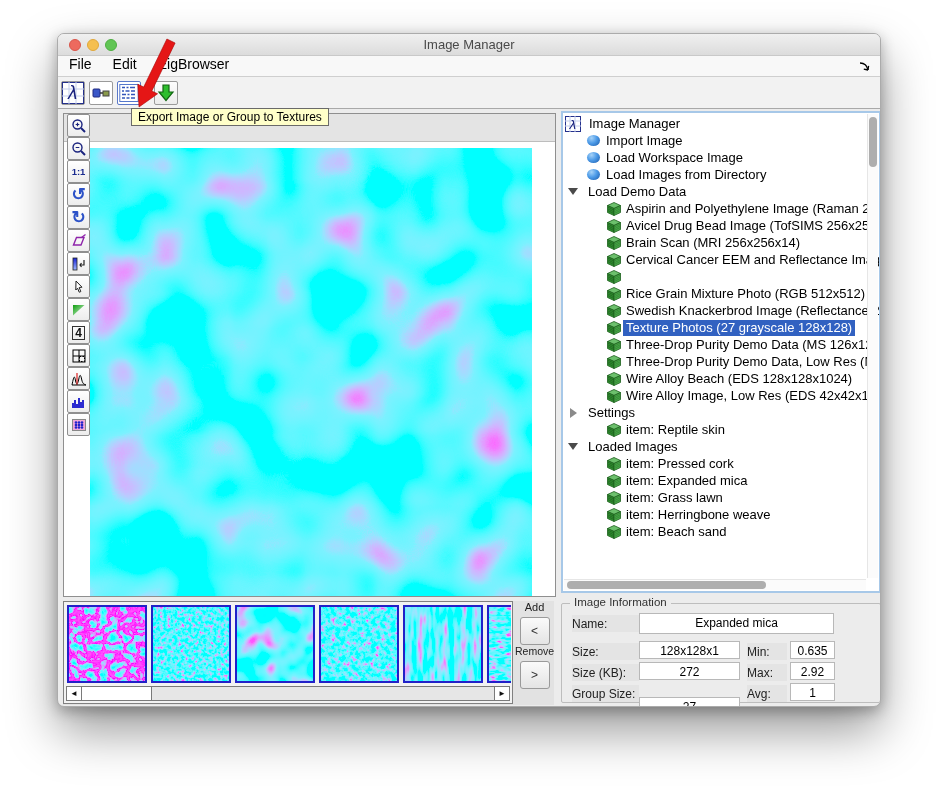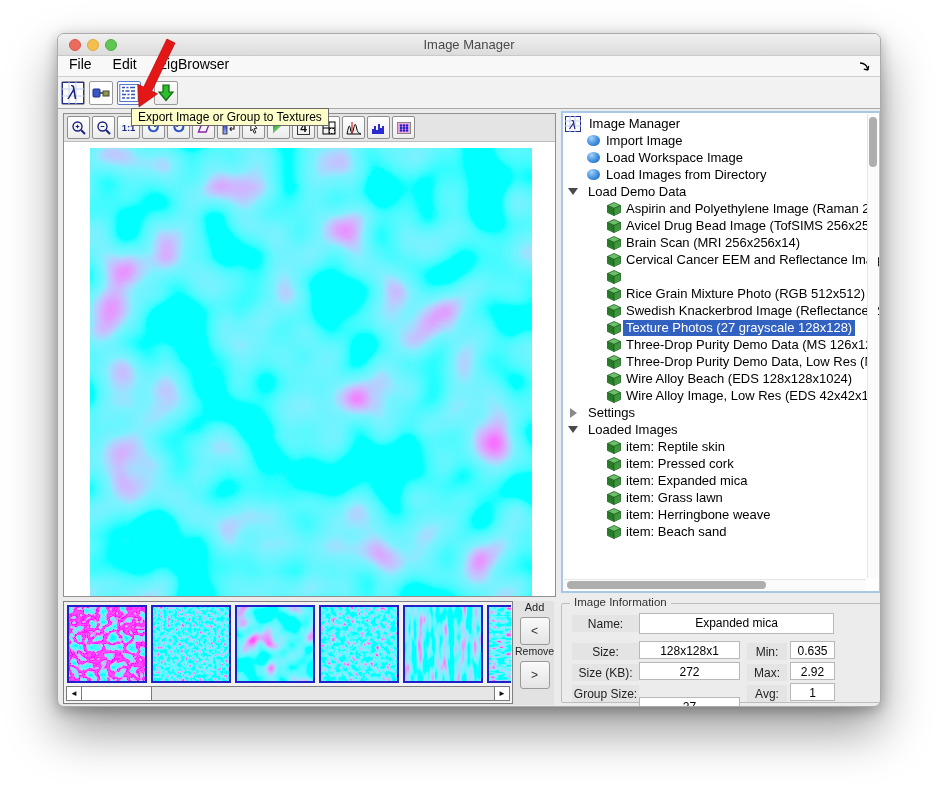--- a/index.html
+++ b/index.html
@@ -31,21 +31,21 @@
     border-bottom:1px solid #A9A9A9;display:flex;align-items:center;padding-left:3px;}
   .tb-btn{width:24px;height:24px;background:#FFFFFF;border:1px solid #9A9A9A;border-radius:2px;
     display:flex;align-items:center;justify-content:center;margin-right:4px;}
   .tb-btn:nth-child(3){border-color:#5B79C9;}
   .tb-btn:nth-child(4){margin-left:9px;background:linear-gradient(#FDFDFD,#ECECEC);}
 
   
   .viewer{position:absolute;left:5px;top:79px;width:493px;height:484px;background:#FFFFFF;
     border:1px solid #8F8F8F;}
   .vtoolbar{position:absolute;left:0;top:0;right:0;height:28px;background:#E4E4E4;
-    border-bottom:1px solid #BDBDBD;display:flex;align-items:center;padding-left:3px;}
+    border-bottom:1px solid #BDBDBD;display:flex;align-items:flex-start;padding-left:3px;flex-direction:column;}
   .vtb-btn{width:23px;height:23px;background:linear-gradient(#FFFFFF,#ECECEC);border:1px solid #8F8F8F;
     border-radius:2px;display:flex;align-items:center;justify-content:center;margin-right:2px;flex:0 0 auto;}
   .tb-icon{display:flex;align-items:center;justify-content:center;}
   [data-name="one-to-one-icon"]{font-size:9.5px;font-weight:bold;color:#1A2B8F;letter-spacing:0;}
   [data-name="rotate-ccw-icon"],[data-name="rotate-cw-icon"]{font-size:17px;font-weight:bold;color:#2C52C8;line-height:14px;}
   [data-name="number-4-icon"]{font-size:12px;font-weight:bold;color:#111;border:1px solid #333;
     padding:0 2px;line-height:12px;}
   .main-image{position:absolute;left:26px;top:34px;width:442px;height:448px;}
 
   
@@ -91,21 +91,21 @@
   .tc-label{width:100%;text-align:center;font-size:11px;color:#222;}
   .tc-btn{display:block;width:30px;height:28px;margin:4px auto 0;background:linear-gradient(#FAFAFA,#E4E4E4);
     border:1px solid #9A9A9A;border-radius:3px;font-size:12px;color:#333;
     display:flex;align-items:center;justify-content:center;}
 
   
   .info-panel{position:absolute;left:503px;top:569px;width:320px;height:100px;
     border:1px solid #BDBDBD;border-radius:2px;}
   .info-legend{position:absolute;top:-8px;left:8px;background:#ECECEC;padding:0 4px;
     font-size:11.5px;color:#333;}
-  .ilabel{position:absolute;text-align:center;font-size:12px;color:#222;background:#E4E4E4;
+  .ilabel{position:absolute;text-align:left;font-size:12px;color:#222;background:#E4E4E4;
     padding-top:2px;height:17px;}
   .ifield{position:absolute;background:#FFFFFF;border:1px solid #B8B8B8;font-size:12px;color:#000;
     text-align:center;padding-top:2px;}
 
   
   .tooltip{position:absolute;left:73px;top:74px;height:18px;background:#FFFFC9;border:1px solid #6A6A6A;
     font-size:12px;color:#000;line-height:16px;padding:0 6px;white-space:nowrap;z-index:50;}
   .red-arrow{position:absolute;left:69px;top:3px;z-index:60;}
 </style>
 </head>
@@ -536,37 +536,37 @@
             </svg>
           </span>
           <span class="lbl" data-name="tree-item-label">Wire Alloy Image, Low Res (EDS 42x42x10</span>
         </div>
         <div class="tree-row row-group" data-name="tree-item">
           <span class="expander" data-name="expand-triangle-icon">
             <span class="exp-closed"></span>
           </span>
           <span class="lbl" data-name="tree-item-label">Settings</span>
         </div>
+        <div class="tree-row row-item" data-name="tree-item">
+          <span class="ticon" data-name="image-cube-icon">
+            <svg width="14" height="14" viewBox="0 0 14 14">
+              <polygon points="7,0.5 13.5,3.5 7,6.5 0.5,3.5" fill="#6CC06C" stroke="#1C5E1C" stroke-width="0.8"></polygon>
+              <polygon points="0.5,3.5 7,6.5 7,13.5 0.5,10.5" fill="#2F8F2F" stroke="#1C5E1C" stroke-width="0.8"></polygon>
+              <polygon points="13.5,3.5 7,6.5 7,13.5 13.5,10.5" fill="#49A849" stroke="#1C5E1C" stroke-width="0.8"></polygon>
+              <path d="M1 5.2 L7 8.2 M1 6.9 L7 9.9 M1 8.6 L7 11.6" stroke="#1C5E1C" stroke-width="0.7" fill="none"></path>
+              <path d="M13 5.2 L7 8.2 M13 6.9 L7 9.9 M13 8.6 L7 11.6" stroke="#2F7F2F" stroke-width="0.7" fill="none"></path>
+            </svg>
+          </span>
+          <span class="lbl" data-name="tree-item-label">item: Reptile skin</span>
+        </div>
         <div class="tree-row row-group" data-name="tree-item">
           <span class="expander" data-name="collapse-triangle-icon">
             <span class="exp-open"></span>
           </span>
           <span class="lbl" data-name="tree-item-label">Loaded Images</span>
-        </div>
-        <div class="tree-row row-item" data-name="tree-item">
-          <span class="ticon" data-name="image-cube-icon">
-            <svg width="14" height="14" viewBox="0 0 14 14">
-              <polygon points="7,0.5 13.5,3.5 7,6.5 0.5,3.5" fill="#6CC06C" stroke="#1C5E1C" stroke-width="0.8"></polygon>
-              <polygon points="0.5,3.5 7,6.5 7,13.5 0.5,10.5" fill="#2F8F2F" stroke="#1C5E1C" stroke-width="0.8"></polygon>
-              <polygon points="13.5,3.5 7,6.5 7,13.5 13.5,10.5" fill="#49A849" stroke="#1C5E1C" stroke-width="0.8"></polygon>
-              <path d="M1 5.2 L7 8.2 M1 6.9 L7 9.9 M1 8.6 L7 11.6" stroke="#1C5E1C" stroke-width="0.7" fill="none"></path>
-              <path d="M13 5.2 L7 8.2 M13 6.9 L7 9.9 M13 8.6 L7 11.6" stroke="#2F7F2F" stroke-width="0.7" fill="none"></path>
-            </svg>
-          </span>
-          <span class="lbl" data-name="tree-item-label">item: Reptile skin</span>
         </div>
         <div class="tree-row row-item" data-name="tree-item">
           <span class="ticon" data-name="image-cube-icon">
             <svg width="14" height="14" viewBox="0 0 14 14">
               <polygon points="7,0.5 13.5,3.5 7,6.5 0.5,3.5" fill="#6CC06C" stroke="#1C5E1C" stroke-width="0.8"></polygon>
               <polygon points="0.5,3.5 7,6.5 7,13.5 0.5,10.5" fill="#2F8F2F" stroke="#1C5E1C" stroke-width="0.8"></polygon>
               <polygon points="13.5,3.5 7,6.5 7,13.5 13.5,10.5" fill="#49A849" stroke="#1C5E1C" stroke-width="0.8"></polygon>
               <path d="M1 5.2 L7 8.2 M1 6.9 L7 9.9 M1 8.6 L7 11.6" stroke="#1C5E1C" stroke-width="0.7" fill="none"></path>
               <path d="M13 5.2 L7 8.2 M13 6.9 L7 9.9 M13 8.6 L7 11.6" stroke="#2F7F2F" stroke-width="0.7" fill="none"></path>
             </svg>

